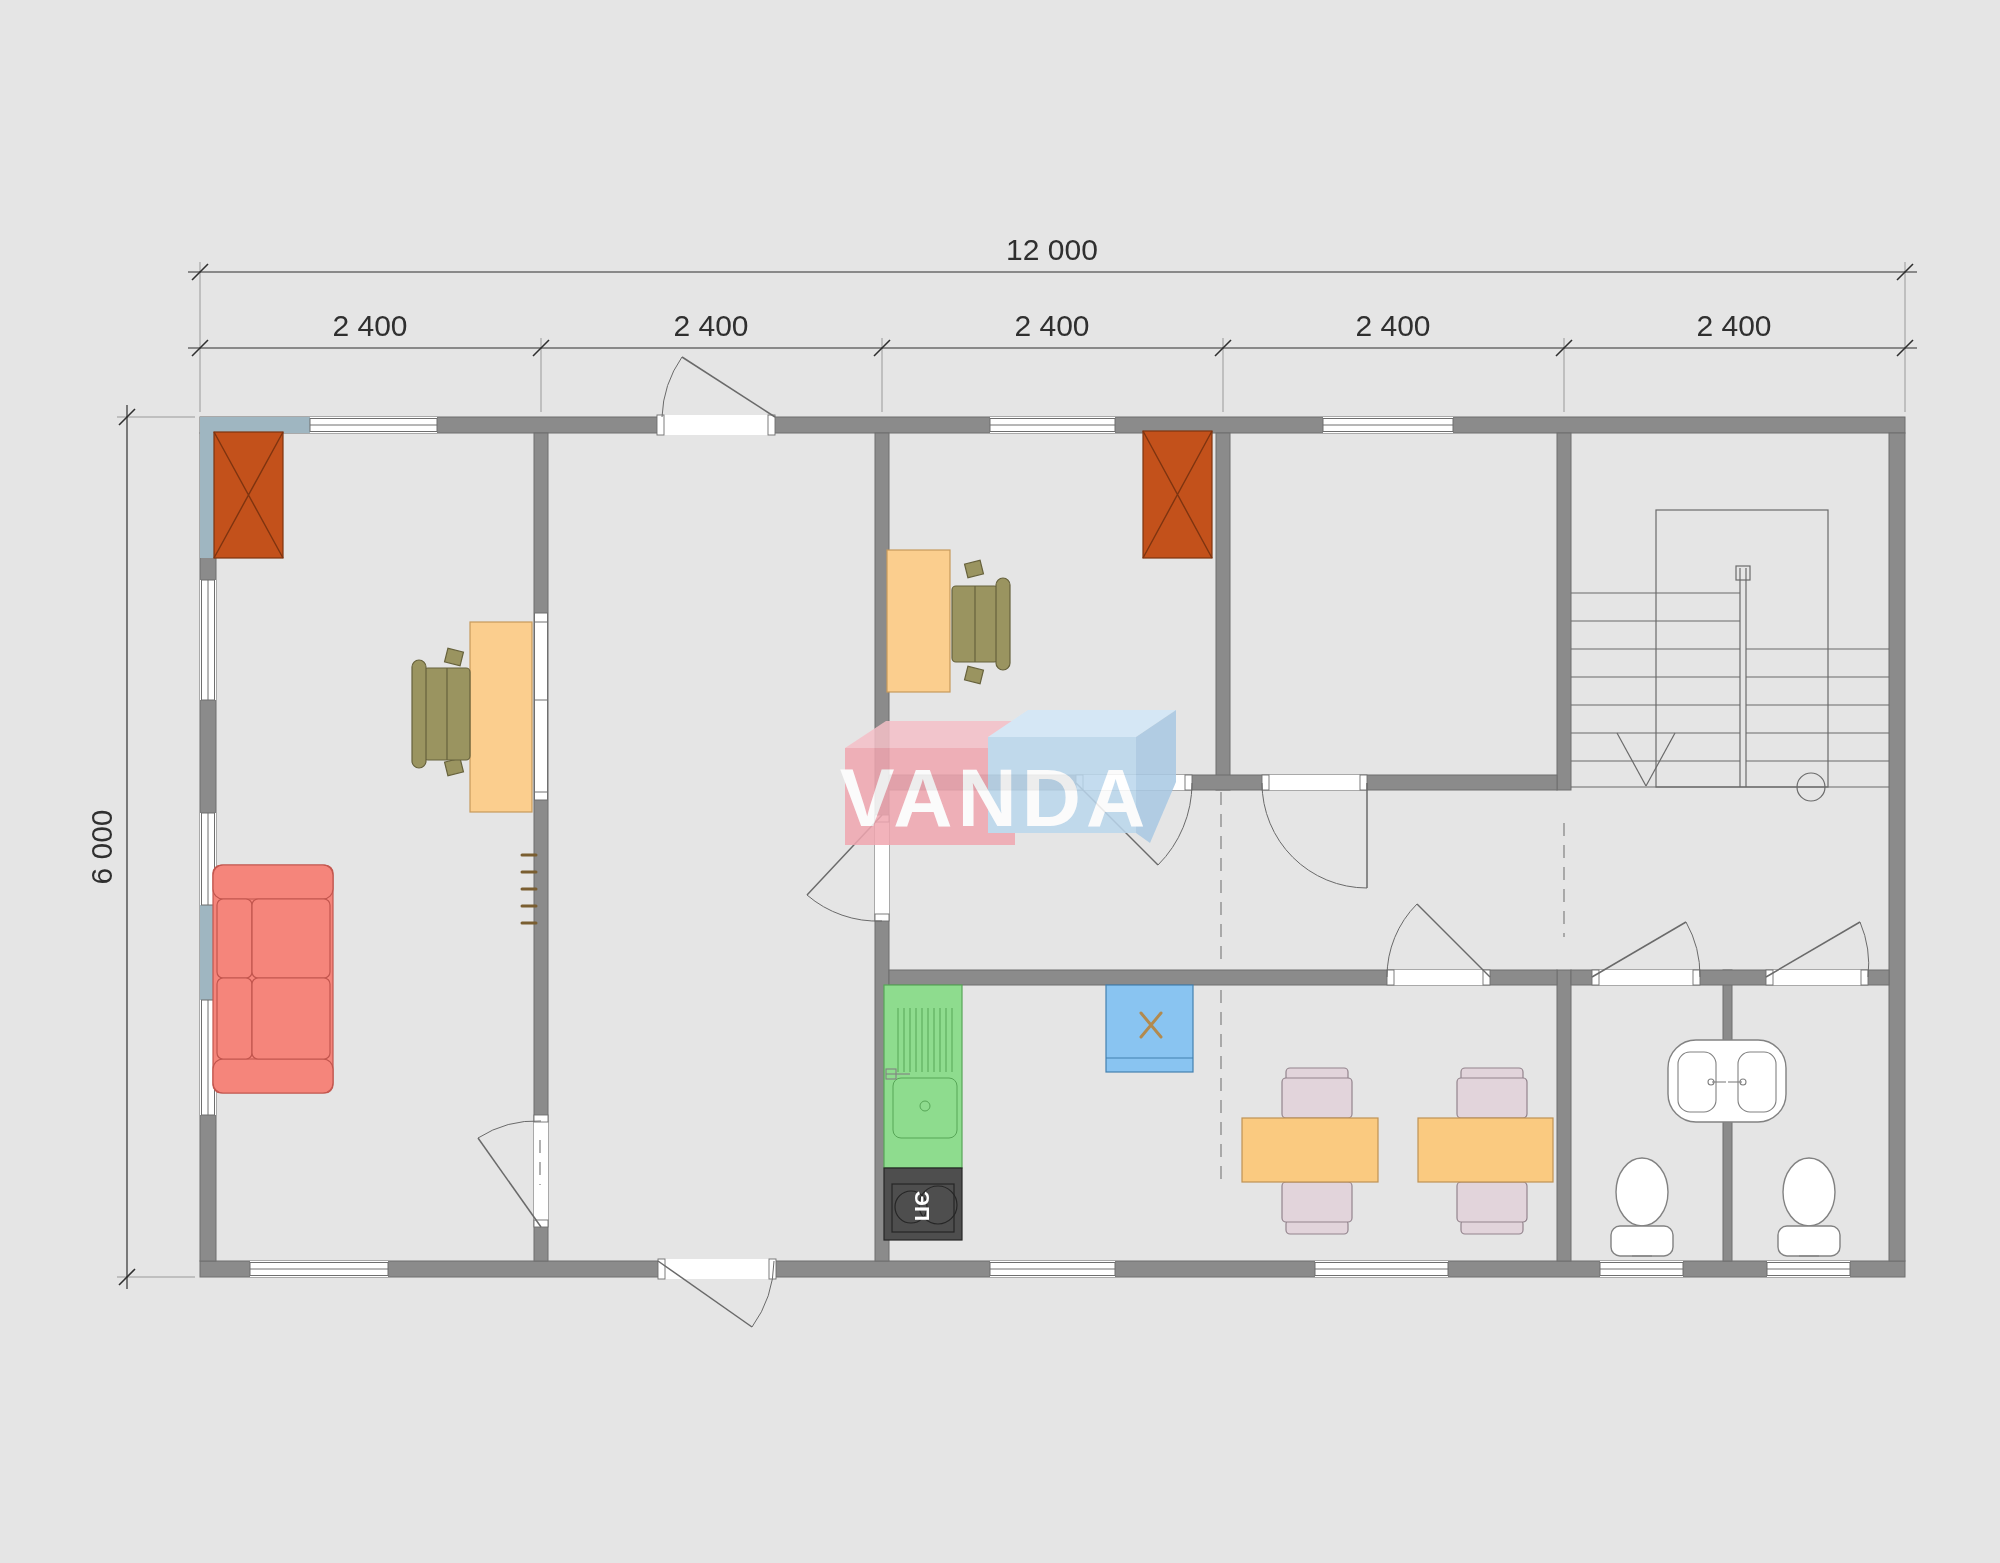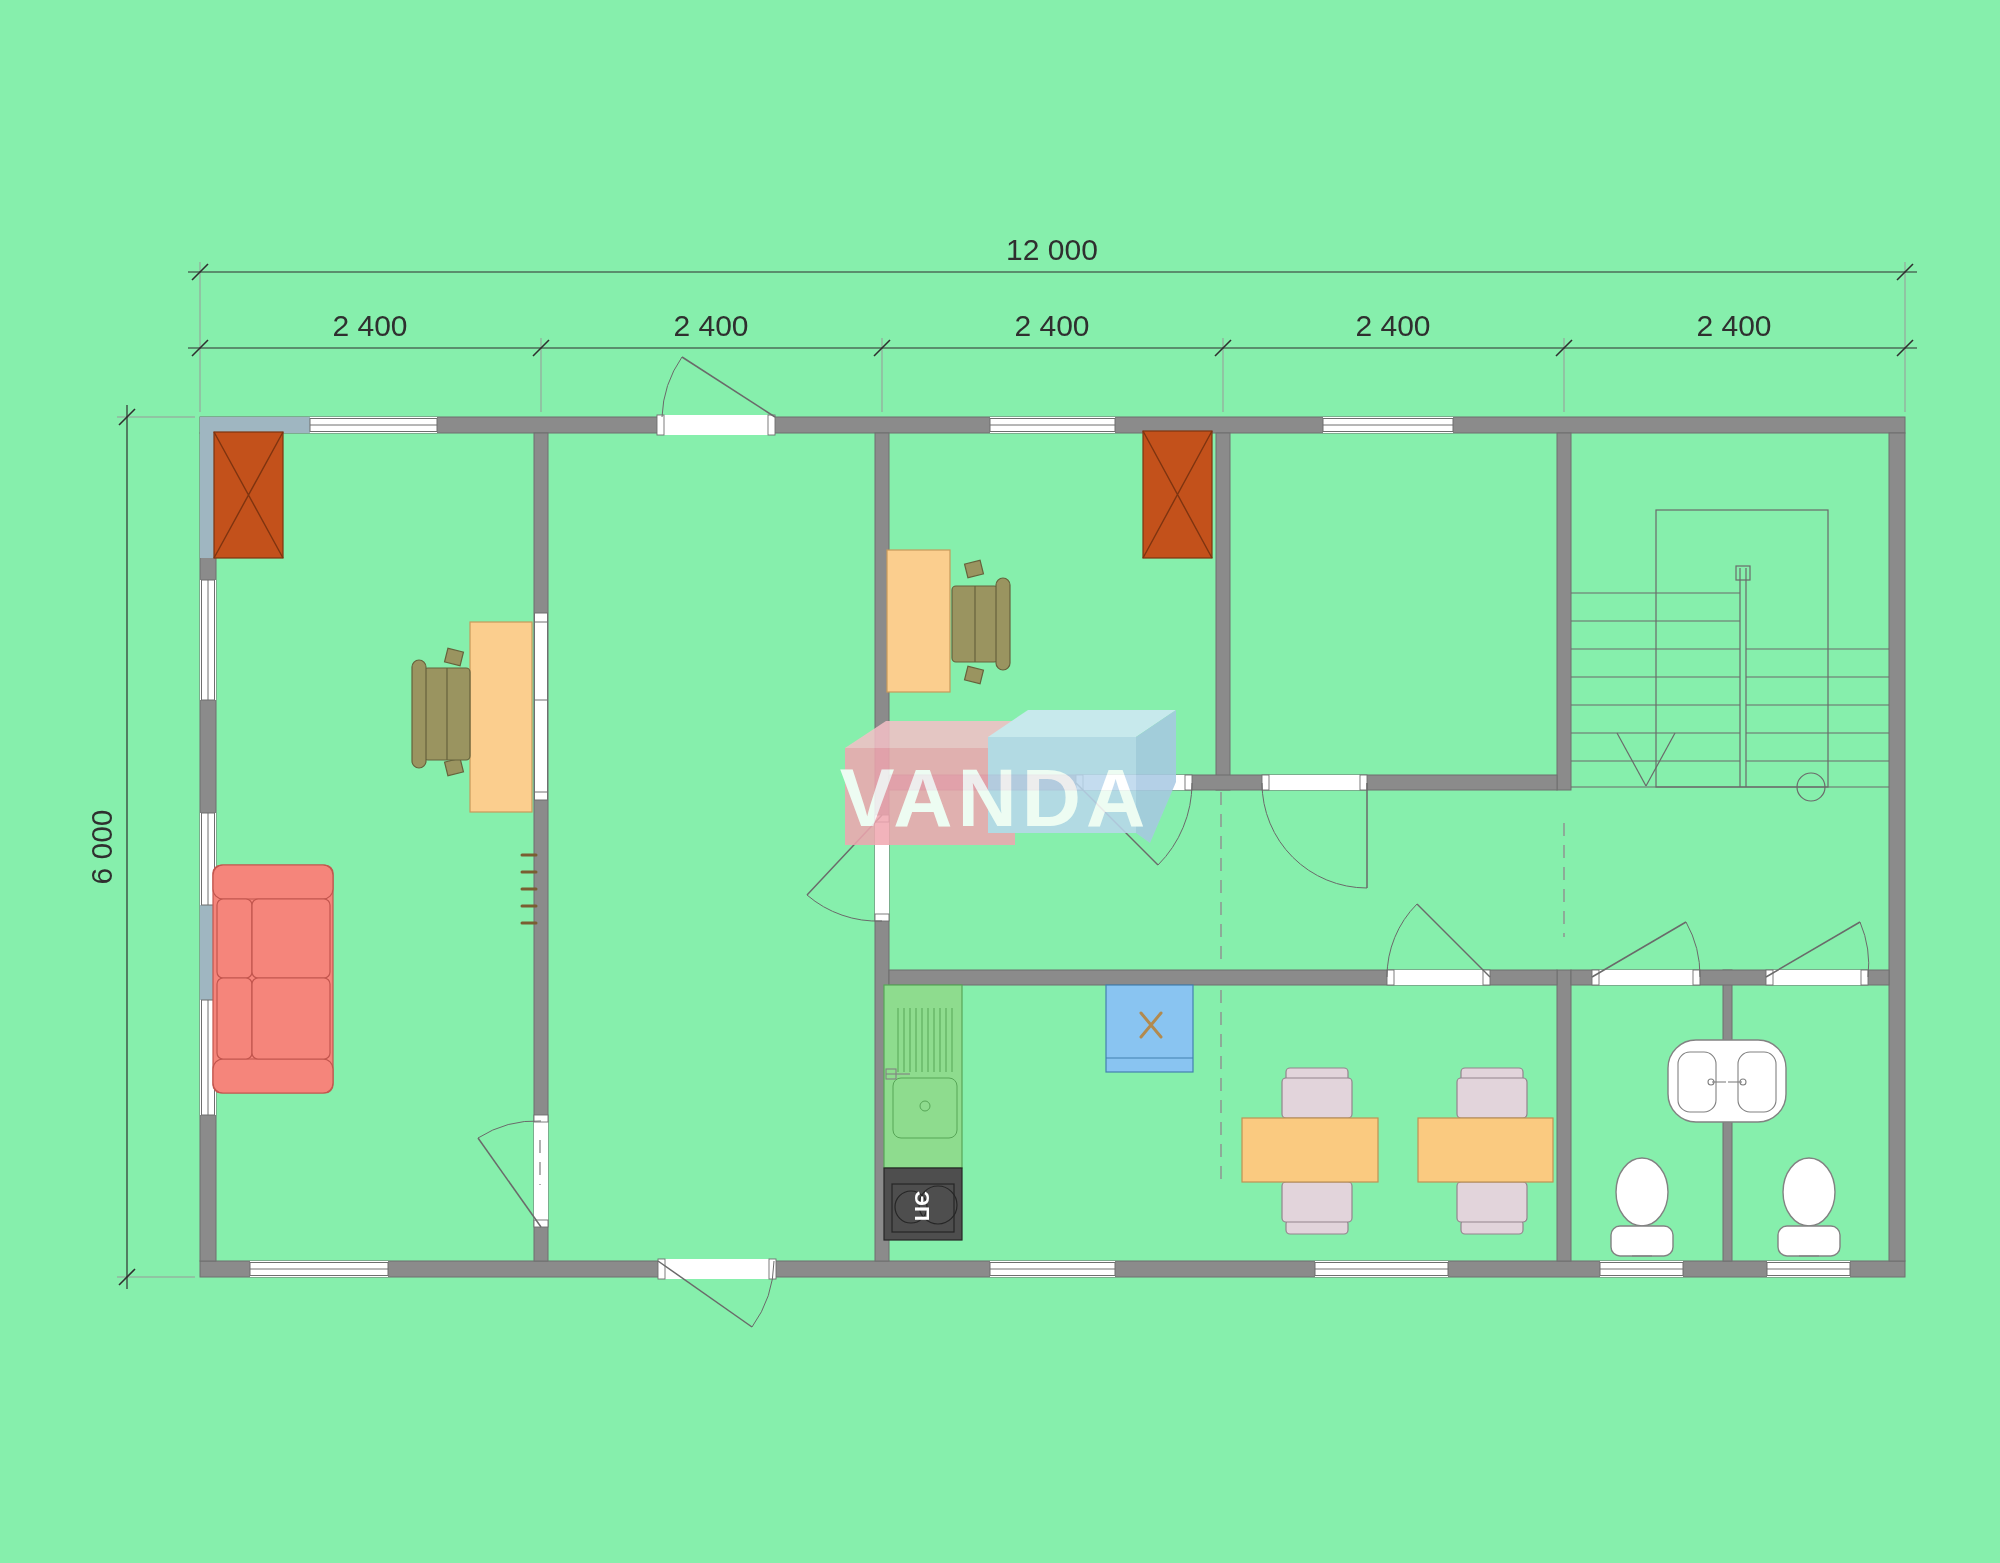--- a/index.html
+++ b/index.html
@@ -1,16 +1,16 @@
 <!DOCTYPE html>
 <html style="--wall: #8B8B8B; --wall-edge: #6F6F6F; --line: #6A6A6A; --dim: #2F2F2F; --dash: #909090; --tint: #9FB6C1; --redbox: #C3511B; --redbox-line: #7E3410; --sofa: #F5857B; --sofa-line: #C2564E; --desk: #FBCE8E; --desk-line: #C79A5B; --olive: #9A9460; --olive-line: #67623C; --table: #FACA80; --table-line: #BE9254; --pchair: #E2D4DB; --pchair-line: #93848D; --kitchen: #8EDC8E; --kitchen-line: #57A657; --stove: #4E4E4E; --stove-line: #262626; --appliance: #89C4F1; --appliance-line: #4380B0; --xmark: #B28A4E; --hook: #7A5E31; --fixture: #828282; --logo-pink: #F0A6B0; --logo-pink-top: #F5C0C8; --logo-blue: #BAD7ED; --logo-blue-top: #D3E8F8; --logo-blue-side: #A8C8E3; --logo-text: #FFFFFF;"><head>
 <meta charset="utf-8">
 <style>
   html,body{margin:0;padding:0;background:#ffffff;}
-  .page{position:relative;width:2000px;height:1563px;background:#86efac;overflow:hidden;
+  .page{position:relative;width:2000px;height:1563px;background:#e5e5e5;overflow:hidden;
         font-family:"Liberation Sans",sans-serif;}
   svg{display:block}
   
   .wall{fill:var(--wall);stroke:var(--wall-edge);stroke-width:1}
   .opening{fill:#fff;stroke:none}
   .tint{fill:var(--tint);stroke:none}
   .winframe{fill:#fff;stroke:var(--wall-edge);stroke-width:1}
   .winline{stroke:var(--wall-edge);stroke-width:1;fill:none}
   .cap{fill:#fff;stroke:var(--wall-edge);stroke-width:.9}
   .thin{stroke:var(--line);stroke-width:1.2;fill:none}

